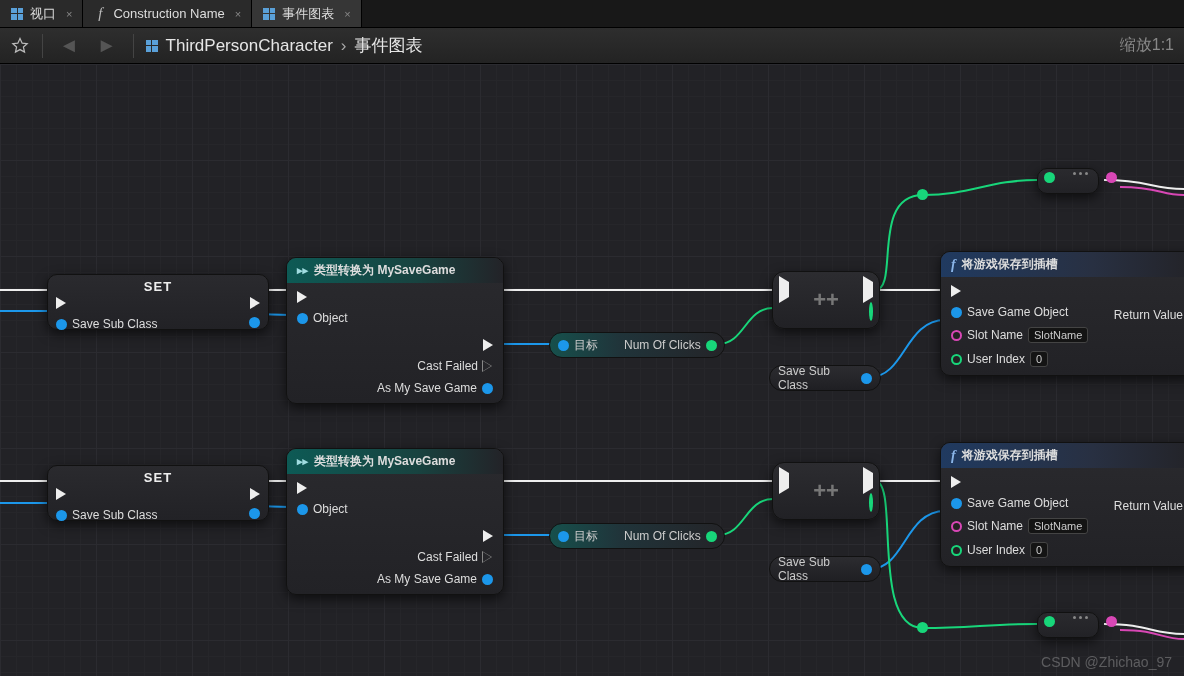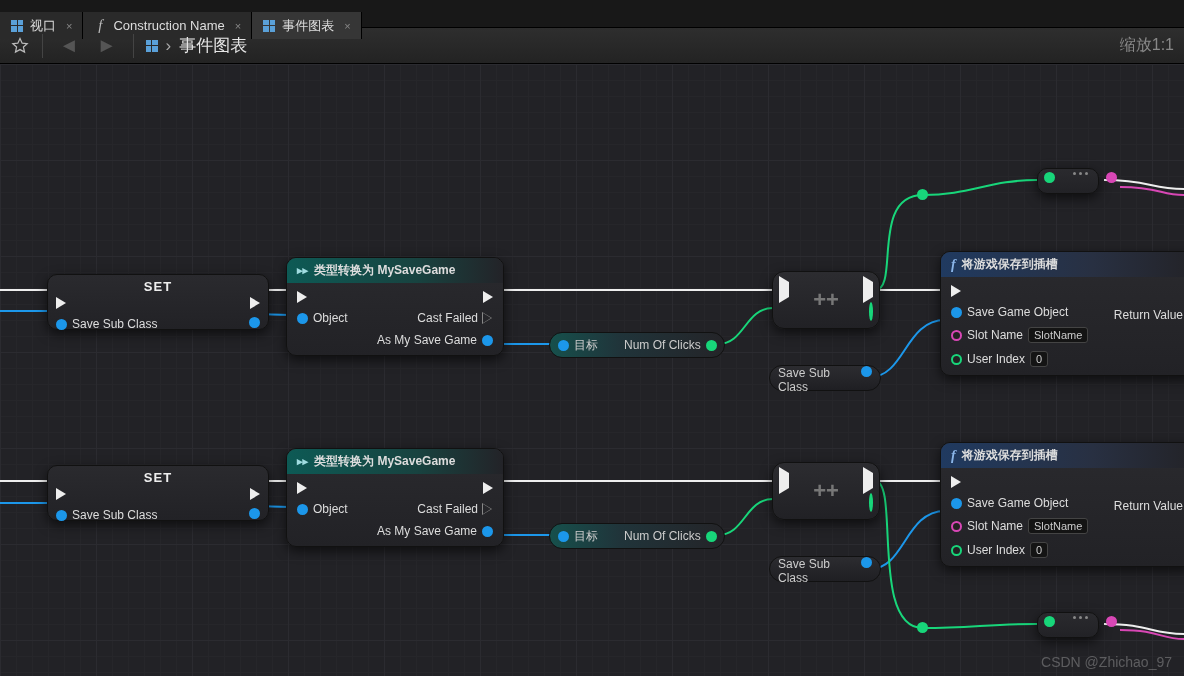--- a/index.html
+++ b/index.html
@@ -1,20 +1,20 @@
 <!DOCTYPE html>
 <html><head>
 <meta charset="utf-8">
 <style>
   * { box-sizing: border-box; margin: 0; padding: 0; }
   html, body { width: 1184px; height: 676px; overflow: hidden; font-family: "Segoe UI", Arial, sans-serif; background: #1a1a1a; color: #cccccc; font-size: 13px; }
   
   
   .tabbar { height: 28px; display: flex; background: #181818; border-bottom: 1px solid #000; }
-  .tab { display: flex; align-items: center; gap: 6px; padding: 0 10px; height: 100%; background: #2a2a2a; border-right: 1px solid #000; color: #ddd; font-size: 13px; margin-top: 12px; }
+  .tab { display: flex; align-items: center; gap: 6px; padding: 0 10px; height: 100%; background: #2a2a2a; border-right: 1px solid #000; color: #ddd; font-size: 13px; }
   .tab.active { background: #363636; }
   .tab .close { color: #888; font-size: 11px; margin-left: 4px; }
   .tab-icon { width: 14px; height: 14px; display: flex; align-items: center; justify-content: center; }
   .grid-icon { display: grid; grid-template-columns: 1fr 1fr; grid-template-rows: 1fr 1fr; gap: 1px; width: 12px; height: 12px; }
   .grid-icon span { background: #5aa0d8; }
   .fn-icon { color: #bbb; font-style: italic; font-family: serif; font-size: 15px; }
   
   .toolbar { height: 36px; display: flex; align-items: center; gap: 10px; background: linear-gradient(#2e2e2e,#232323); padding: 0 10px; border-bottom: 1px solid #000; }
   .toolbar .star { width: 20px; height: 20px; color: #bbb; }
   .toolbar .arrow { color: #888; font-size: 20px; padding: 0 4px; }
@@ -66,34 +66,34 @@
   .seq .dots { display:flex; gap:3px; margin: 0 4px;}
   .seq .dots span { width:3px; height:3px; background:#888; border-radius:50%; }
 
   
   .setnode { width: 222px; height: 56px; }
   .setnode .settitle { position:absolute; top: 4px; left:0; right:0; text-align:center; font-weight:bold; color:#eee; font-size:13px; letter-spacing:1px; }
   .setnode .body { padding-top: 22px; }
 
   
   .castnode { width: 218px; }
-  .castnode .body { padding: 8px 10px; }
+  .castnode .body { padding: 8px 10px; flex-direction: column; }
 
   
   .incnode { width: 108px; height: 58px; background: linear-gradient(#2c2c30,#212125); border-radius:12px; }
   .incnode .plusplus { position:absolute; top:50%; left:50%; transform:translate(-50%,-50%); font-size:22px; font-weight:bold; color:#777; }
   .incnode .p { position:absolute; }
   
   
   .savenode { width: 254px; }
   .savenode .body { padding: 8px 10px; }
   .input-box { background:#141414; border:1px solid #444; border-radius:3px; padding:1px 5px; font-size:11px; color:#ccc; min-width:48px; }
   
   
-  .pillnode { position:absolute; height: 26px; border-radius: 13px; background: linear-gradient(#2f2f33,#222226); border:1px solid #111; display:flex; justify-content:space-between; padding: 0 8px; gap:26px; font-size:12px; }
+  .pillnode { position:absolute; height: 26px; border-radius: 13px; background: linear-gradient(#2f2f33,#222226); border:1px solid #111; display:flex; align-items:center; justify-content:space-between; padding: 0 8px; gap:26px; font-size:12px; }
   .pill-grad { background: linear-gradient(90deg, #16504c, #20343a 40%, #242428); }
   .sub-pill { background: linear-gradient(#2c2c30,#1f1f23); }
   
   
   svg.wires { position:absolute; inset:0; width:100%; height:100%; pointer-events:none; }
   .watermark { position:absolute; right:12px; bottom:6px; color:rgba(200,200,200,0.35); font-size:14px; }
 </style>
 </head>
 <body>
 
@@ -139,20 +139,21 @@
   <span class="sep"></span>
   <div class="breadcrumb">
     <span class="bc-icon">
         <span class="grid-icon">
           <span></span>
           <span></span>
           <span></span>
           <span></span>
         </span>
       </span>
+    <span>ThirdPersonCharacter</span>
     <span class="chev">›</span>
     <span>事件图表</span>
   </div>
   <span class="zoom">缩放1:1</span>
 </div>
 
 <div class="canvas">
 
   <svg class="wires">
 

